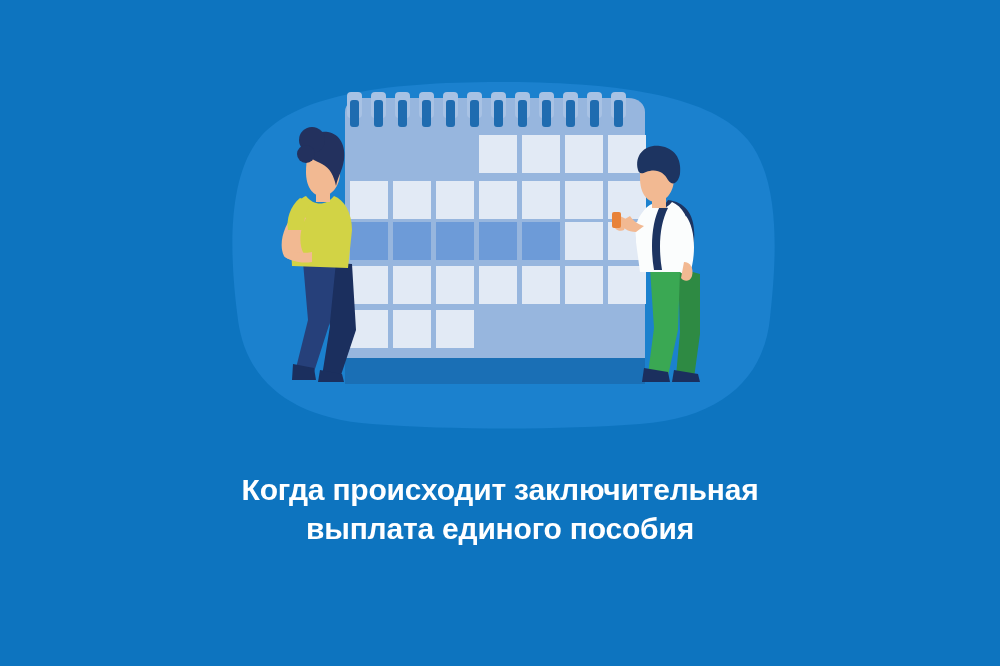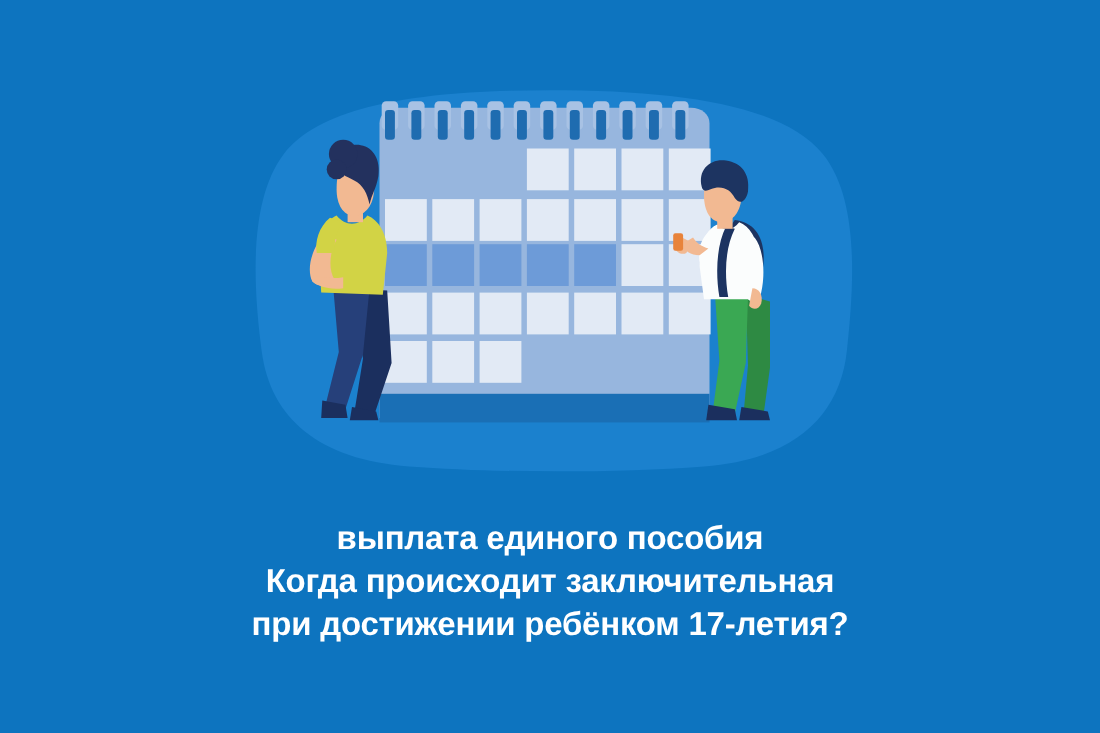--- a/index.html
+++ b/index.html
@@ -243,18 +243,17 @@
                  C 674 148, 682 158, 680 174
                  C 678 184, 672 186, 668 180
                  C 664 172, 656 168, 646 172
                  C 642 174, 639 174, 638 170 Z" fill="#1d3461"></path>
       </g>
 
     </svg>
   </div>
 
   <div id="caption">
+    <span class="caption-line">Когда происходит заключительная</span>
     <span class="caption-line">выплата единого пособия</span>
-    <span class="caption-line">Когда происходит заключительная</span>
-    <span class="caption-line">при достижении ребёнком 17-летия?</span>
   </div>
 
 </div>
 
 </body></html>

